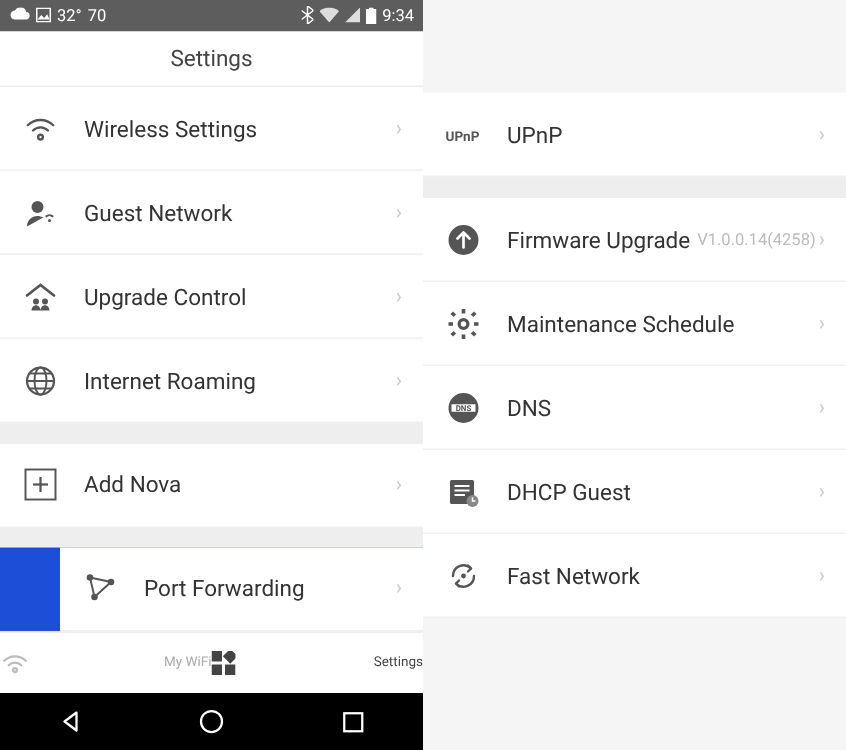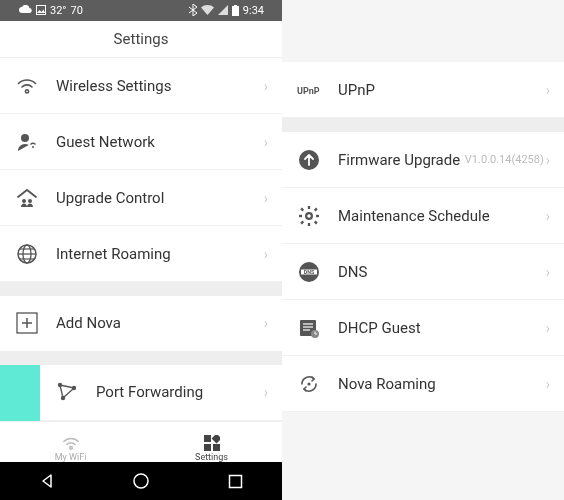--- a/index.html
+++ b/index.html
@@ -18,40 +18,40 @@
   .col-right { width: 282px; background: #f5f5f5; }
 
   
   .status-bar {
     height: 22px;
     background: #5d5d5d;
     color: #fff;
     display: flex;
     align-items: center;
     font-size: 11px;
-    padding: 0 18px;
+    padding: 0 6px;
     justify-content: space-between;
   }
   .status-left, .status-right { display: flex; align-items: center; gap: 4px; }
   .status-icon { display: inline-flex; align-items: center; }
 
   
   .header {
     height: 40px;
     background: #fff;
     display: flex;
     align-items: center;
     justify-content: center;
     font-size: 15px;
     color: #444;
     border-bottom: 1px solid #eee;
   }
 
   
-  .list { background: #5eead4; }
+  .list { background: #1d4ed8; }
   .row {
     display: flex;
     align-items: center;
     height: 56px;
     padding: 0 14px 0 14px;
     border-bottom: 1px solid #f0f0f0;
     background: #fff;
     cursor: pointer;
   }
   .row .icon {
@@ -84,23 +84,23 @@
   
   .bottom-tabs {
     height: 44px;
     border-top: 1px solid #eee;
     display: flex;
     background: #fff;
   }
   .tab {
     flex: 1;
     display: flex;
-    flex-direction: column;
-    align-items: center;
-    justify-content: flex-end;
+    flex-direction: row;
+    align-items: center;
+    justify-content: space-between;
     font-size: 9px;
     color: #aaa;
     gap: 1px;
     cursor: pointer;
   }
   .tab.active { color: #444; }
 
   
   .nav-bar {
     height: 40px;
@@ -364,19 +364,19 @@
       <span class="chevron">›</span>
     </div>
     <div class="row">
       <span class="icon">
         <svg width="22" height="22" viewBox="0 0 22 22">
             <path d="M4 11a7 7 0 0112-5M18 11a7 7 0 01-12 5" stroke="#555" stroke-width="1.6" fill="none" stroke-linecap="round"></path>
             <path d="M14 4l2 2-2 2M8 18l-2-2 2-2" stroke="#555" stroke-width="1.6" fill="none" stroke-linecap="round" stroke-linejoin="round"></path>
             <circle cx="11" cy="11" r="1.6" fill="#555"></circle>
           </svg>
       </span>
-      <span class="label">Nova Roaming</span>
+      <span class="label">Fast Network</span>
       <span class="chevron">›</span>
     </div>
   </div>
 
   <div style="flex:1; background:#f5f5f5;"></div>
 </div>
 
 </body></html>

